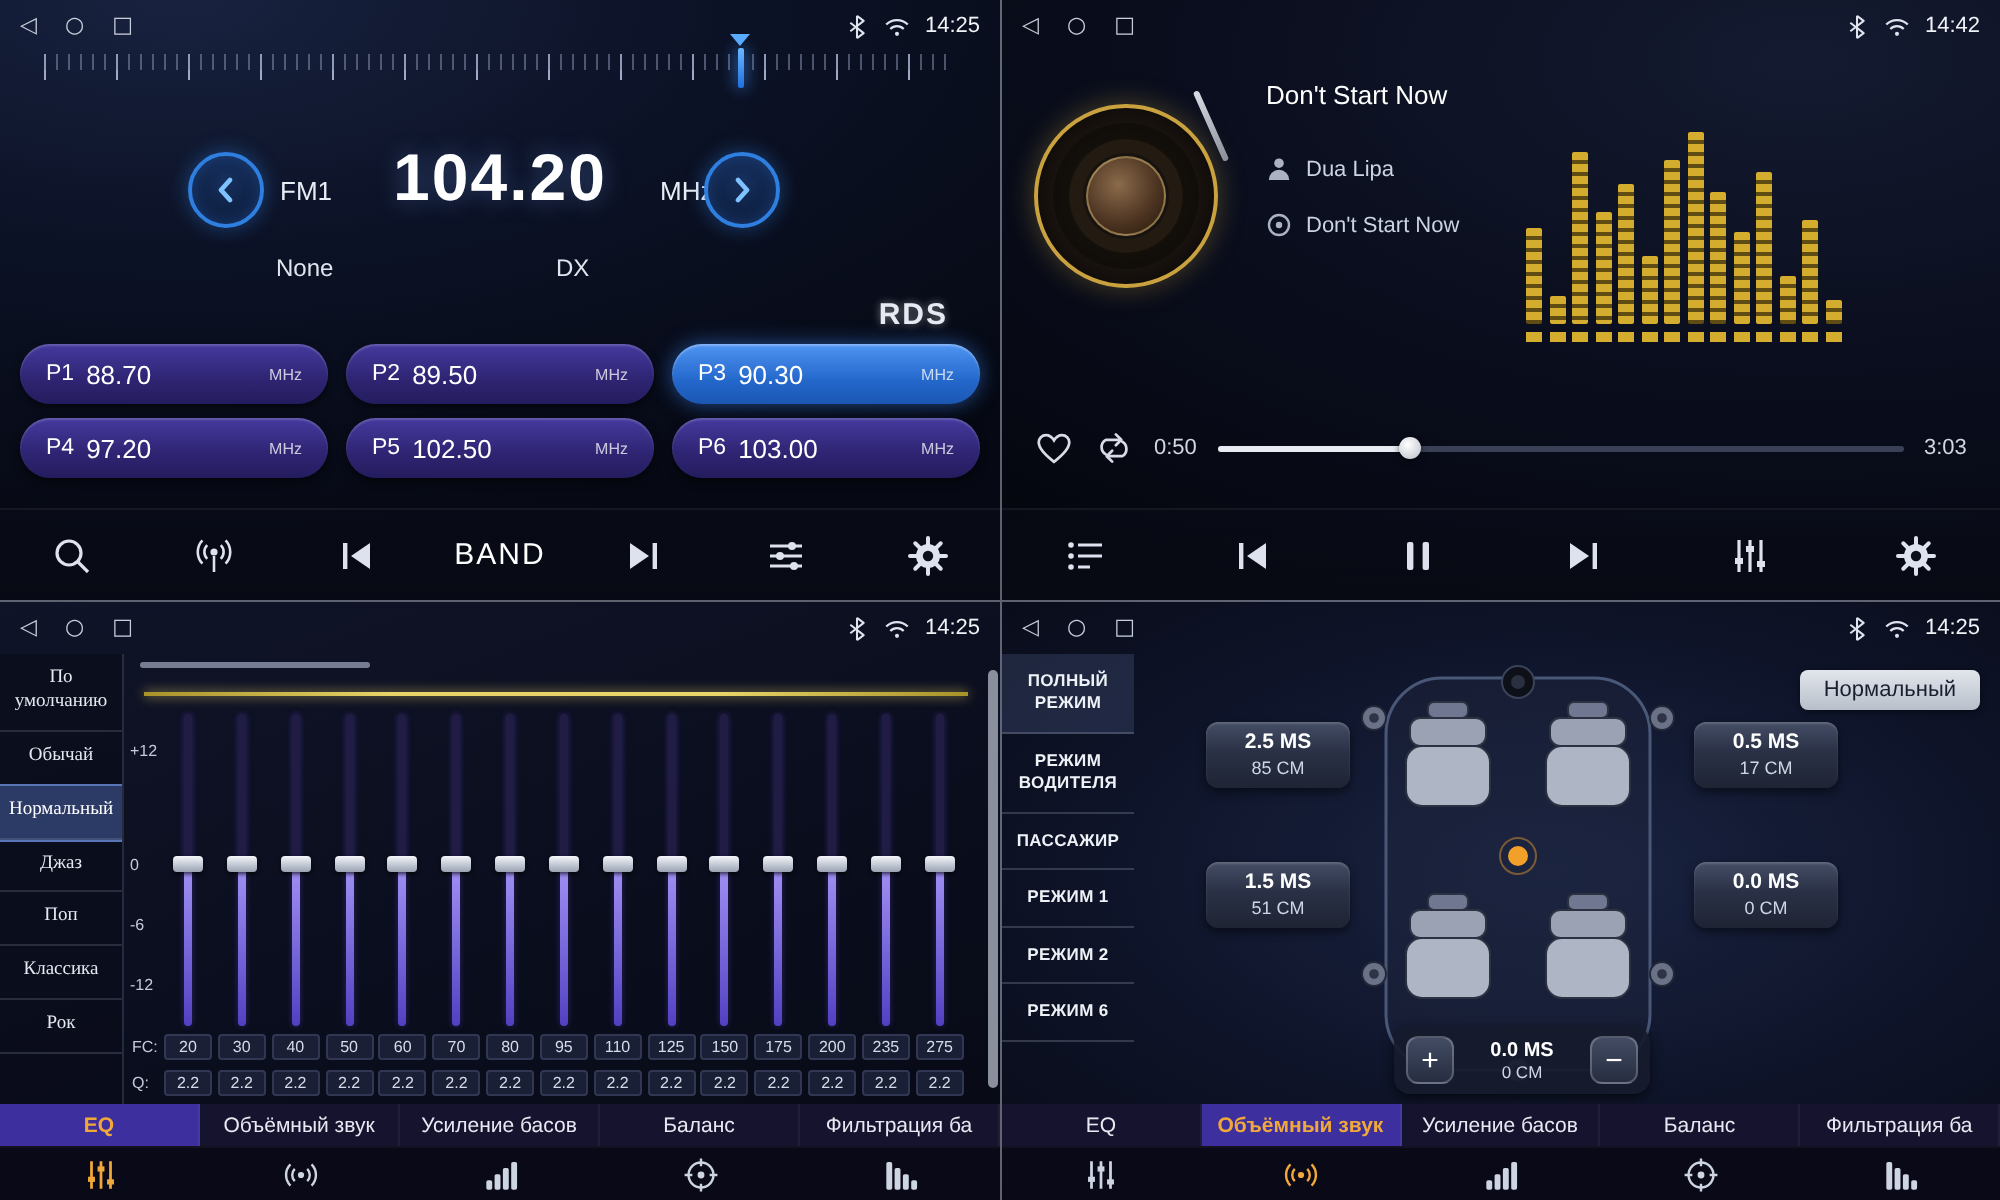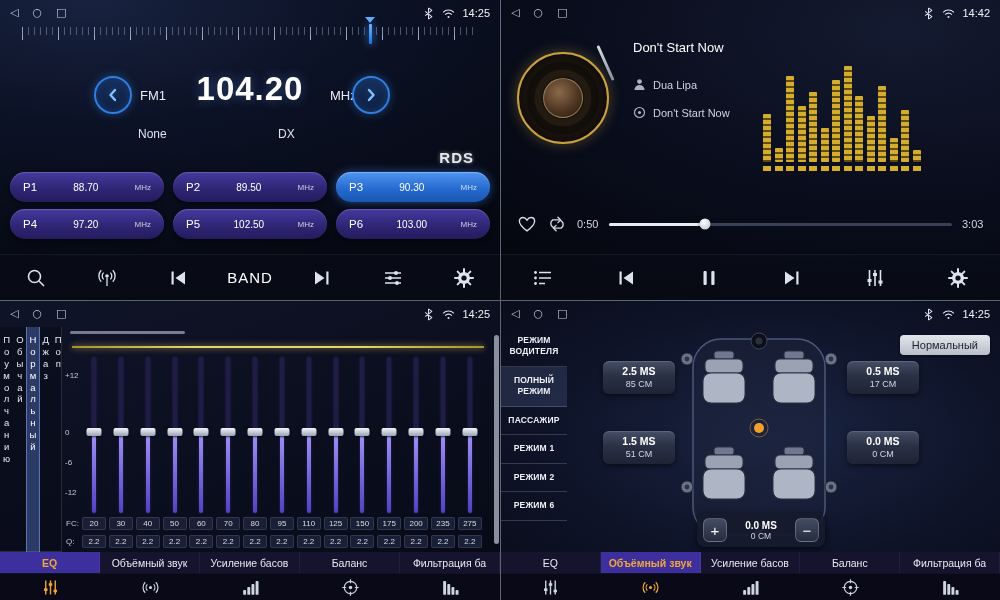--- a/index.html
+++ b/index.html
@@ -38,21 +38,21 @@
 .radio-band{position:absolute;left:140px;top:88px;font-size:13px;color:#e8ecf4;}
 .radio-freq{position:absolute;left:180px;top:70px;width:140px;text-align:center;font-size:33px;font-weight:bold;color:#fff;letter-spacing:1px;text-shadow:0 0 12px rgba(120,170,255,.35);}
 .radio-unit{position:absolute;left:330px;top:88px;font-size:13px;color:#e8ecf4;}
 .radio-station{position:absolute;left:138px;top:127px;font-size:12px;color:#dfe4ee;}
 .radio-dx{position:absolute;left:278px;top:127px;font-size:12px;color:#dfe4ee;}
 .rds-badge{position:absolute;right:26px;top:149px;font-size:15px;font-weight:bold;color:#e6eaf2;letter-spacing:1px;text-shadow:0 0 4px rgba(255,255,255,.45);}
 .preset-grid{position:absolute;left:10px;right:10px;top:172px;display:grid;grid-template-columns:repeat(3,1fr);gap:7px 9px;}
 .preset{height:30px;border-radius:15px;background:linear-gradient(180deg,#453a9e 0%,#2e2472 60%,#241c5e 100%);display:flex;align-items:center;padding:0 13px;gap:6px;cursor:pointer;box-shadow:inset 0 1px 1px rgba(255,255,255,.18),0 2px 4px rgba(0,0,0,.5);}
 .preset.active{background:linear-gradient(180deg,#4f95f2 0%,#2468cc 60%,#1b57b2 100%);box-shadow:inset 0 1px 1px rgba(255,255,255,.3),0 0 10px rgba(60,140,255,.5);}
 .p-label{font-size:11.5px;font-weight:normal;color:#fff;}
-.p-freq{font-size:10px;color:#fff;flex:1;text-align:center;}
+.p-freq{font-size:13px;color:#fff;flex:1;}
 .p-unit{font-size:8px;color:rgba(255,255,255,.75);}
 .toolbar{position:absolute;left:0;right:0;bottom:0;height:46px;display:flex;align-items:center;justify-content:space-around;background:linear-gradient(180deg,rgba(16,20,38,.15),rgba(8,10,20,.8));border-top:1px solid rgba(255,255,255,.06);}
 .tool{display:flex;align-items:center;justify-content:center;min-width:44px;height:36px;cursor:pointer;color:#dde2ee;}
 .tool svg{width:22px;height:22px;}
 .band-text{font-size:15px;color:#fff;letter-spacing:1px;}
 
 
 .album-wrap{position:absolute;left:16px;top:52px;width:92px;height:92px;}
 .album-disc{width:100%;height:100%;border-radius:50%;position:relative;border:2px solid #c9a23f;box-shadow:0 0 14px rgba(201,162,63,.35),inset 0 0 18px rgba(0,0,0,.8);background:radial-gradient(circle at 50% 50%,#3a2e20 0 27%,#171310 28% 34%,#241c12 35% 45%,#14100c 46% 58%,#1e1712 59% 70%,#0f0c08 71% 100%);}
 .album-disc::after{content:"";position:absolute;inset:27%;border-radius:50%;background:radial-gradient(circle at 40% 35%,#8a6a4a,#4a3220 60%,#241808);border:1px solid rgba(220,190,120,.5);}
@@ -69,21 +69,21 @@
 .peak{position:absolute;left:0;right:0;bottom:-9px;height:5px;background:#d4ac2e;}
 .progress-row{position:absolute;left:16px;right:16px;top:214px;display:flex;align-items:center;gap:10px;}
 .pr-icon{width:20px;height:20px;color:#d8dce8;display:inline-flex;cursor:pointer;}
 .pr-icon svg{width:100%;height:100%;}
 .pr-time{font-size:11px;color:#d0d6e2;min-width:22px;}
 .pr-track{flex:1;height:3px;background:#3a4156;border-radius:2px;position:relative;cursor:pointer;}
 .pr-fill{position:absolute;left:0;top:0;bottom:0;background:#e8ebf2;border-radius:2px;}
 .pr-knob{position:absolute;top:50%;transform:translate(-50%,-50%);width:11px;height:11px;border-radius:50%;background:radial-gradient(circle at 40% 35%,#fff,#b8bdc8);box-shadow:0 1px 3px rgba(0,0,0,.6);}
 
 
-.eq-side{position:absolute;left:0;top:26px;bottom:48px;width:62px;background:rgba(10,13,26,.72);border-right:1px solid rgba(120,130,160,.25);display:flex;flex-direction:row;overflow:hidden;}
+.eq-side{position:absolute;left:0;top:26px;bottom:48px;width:62px;background:rgba(10,13,26,.72);border-right:1px solid rgba(120,130,160,.25);display:flex;flex-direction:column;overflow:hidden;font-family:Liberation Serif, serif;}
 .eq-preset{padding:7px 3px;font-size:9.5px;color:#e4e8f0;text-align:center;border-bottom:1px solid rgba(150,158,180,.22);cursor:pointer;line-height:1.25;word-break:break-word;}
 .eq-preset.active{background:#2c3a66;outline:1px solid #5a74b8;color:#fff;}
 .eq-area{position:absolute;left:62px;right:0;top:26px;bottom:48px;}
 .eq-scrollhint{position:absolute;left:8px;top:4px;width:115px;height:3px;background:#767d92;border-radius:2px;}
 .eq-curve{position:absolute;left:10px;right:16px;top:19px;height:2px;background:linear-gradient(90deg,#a8922a,#e8d468 30%,#e8d468 70%,#a8922a);box-shadow:0 0 6px rgba(232,212,104,.8);}
 .db-scale span{position:absolute;left:3px;font-size:8px;color:#c4cadb;}
 .db-scale span:nth-child(1){top:44px;}
 .db-scale span:nth-child(2){top:101px;}
 .db-scale span:nth-child(3){top:131px;}
 .db-scale span:nth-child(4){top:161px;}
@@ -697,22 +697,22 @@
               <path d="M1.2 4.2 A8.2 8.2 0 0 1 12.8 4.2"></path>
               <path d="M3.4 6.6 A5 5 0 0 1 10.6 6.6"></path>
               <circle cx="7" cy="9.2" r="1.1" fill="currentColor" stroke="none"></circle>
             </svg>
           </span>
         <span class="time">14:25</span>
       </div>
     </div>
 
     <div class="mode-list">
+        <div class="mode active">ПОЛНЫЙ РЕЖИМ</div>
         <div class="mode">РЕЖИМ ВОДИТЕЛЯ</div>
-        <div class="mode active">ПОЛНЫЙ РЕЖИМ</div>
         <div class="mode">ПАССАЖИР</div>
         <div class="mode">РЕЖИМ 1</div>
         <div class="mode">РЕЖИМ 2</div>
         <div class="mode">РЕЖИМ 6</div>
       </div>
     <div class="pos-chip">Нормальный</div>
 
     <div class="car-wrap">
       <svg viewBox="0 0 180 218" width="180" height="218">
         <rect x="24" y="10" width="132" height="196" rx="28" fill="rgba(30,38,62,.45)" stroke="#4a5878" stroke-width="1.5"></rect>

